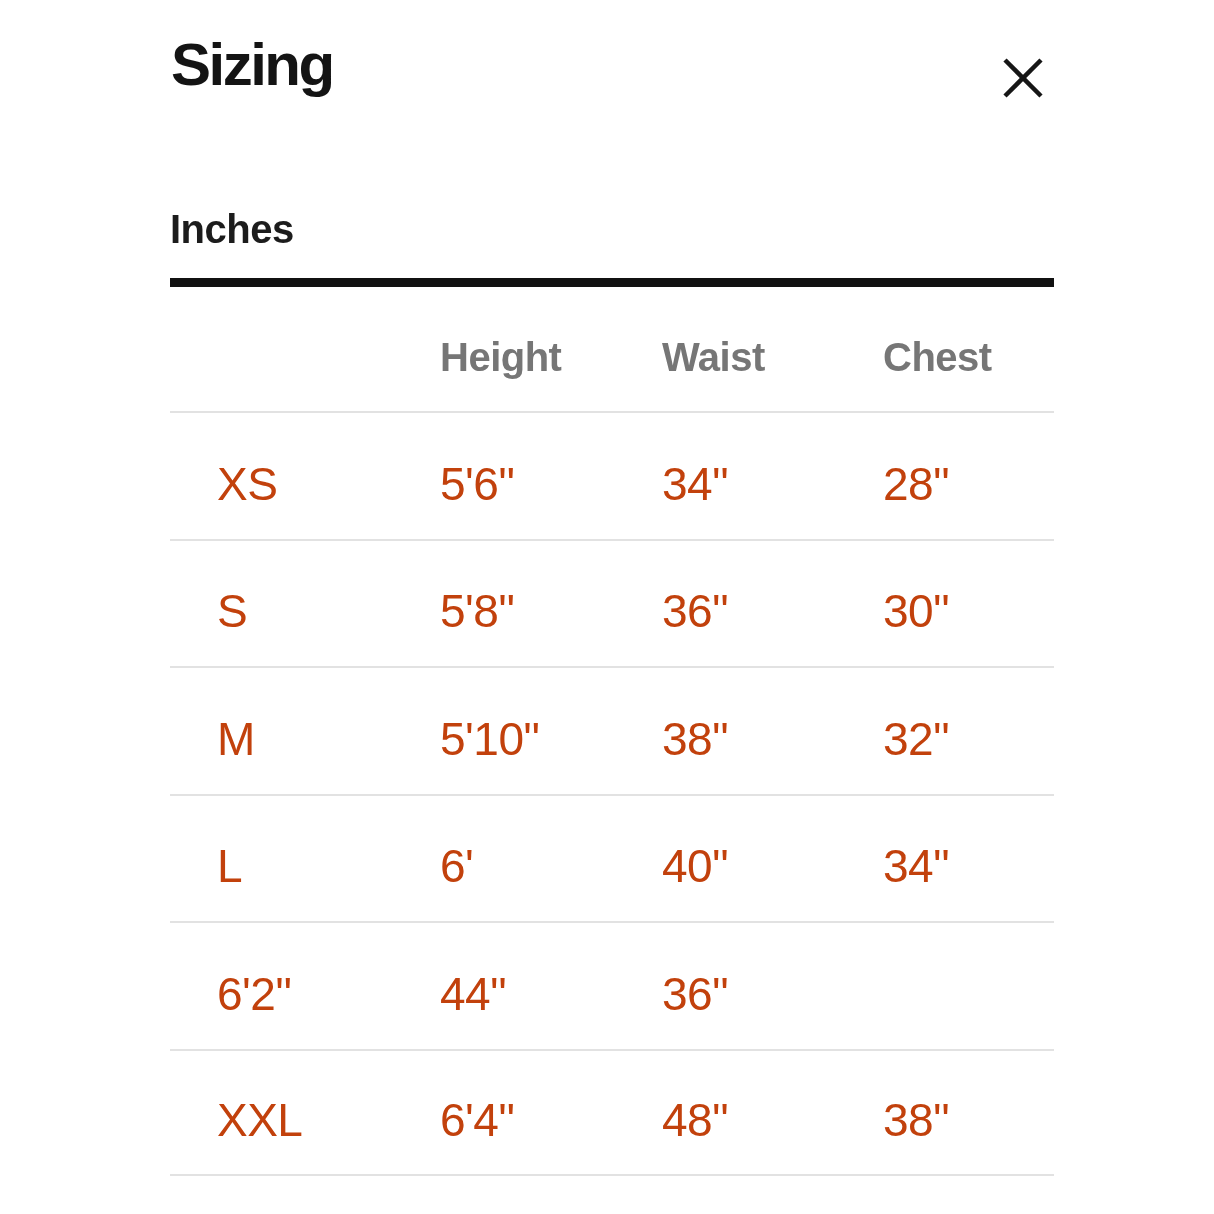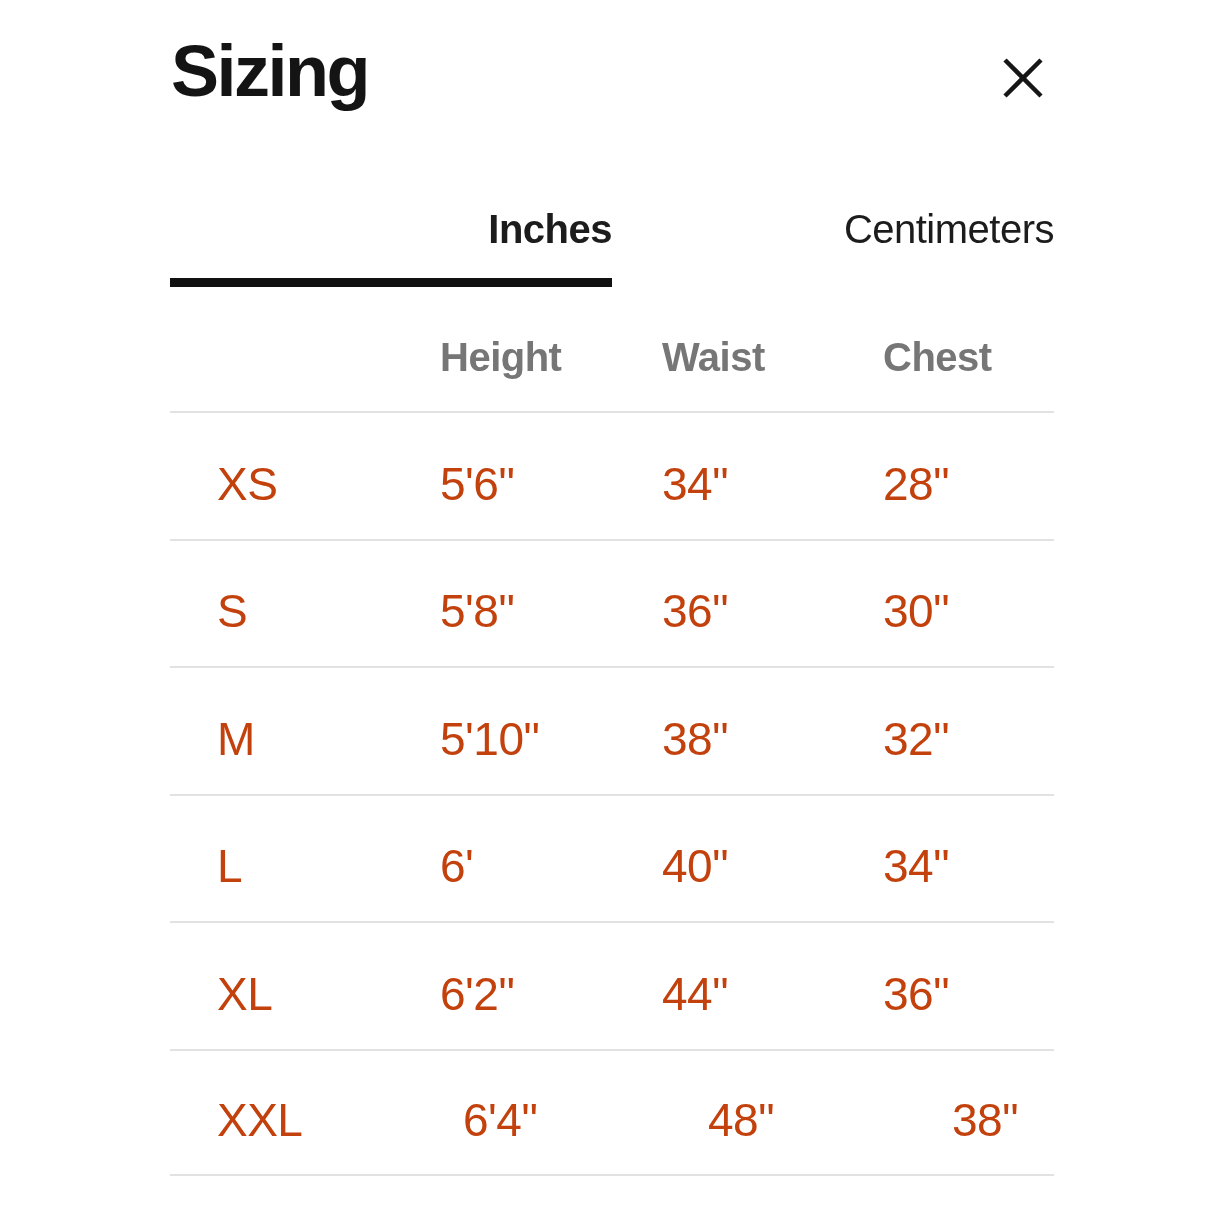--- a/index.html
+++ b/index.html
@@ -14,21 +14,21 @@
     height: 1214px;
     background: #ffffff;
     overflow: hidden;
   }
 
   
   .page-title {
     position: absolute;
     left: 171px;
     top: 30px;
-    font-size: 72px;
+    font-size: 60px;
     font-weight: 700;
     letter-spacing: -2.5px;
     line-height: 1.15;
     color: #141414;
     text-align: right;
   }
   .close-btn {
     position: absolute;
     left: 992px;
     top: 48px;
@@ -48,21 +48,21 @@
     left: 170px;
     top: 180px;
     width: 884px;
     height: 107px;
     display: flex;
   }
   .tab {
     flex: 1 1 50%;
     display: flex;
     align-items: center;
-    justify-content: flex-end;
+    justify-content: flex-start;
     font-size: 40px;
     letter-spacing: -0.5px;
     color: #1c1c1c;
     border-bottom: 9px solid transparent;
     cursor: pointer;
   }
   .tab.active {
     font-weight: 700;
     border-bottom-color: #111111;
   }
@@ -89,21 +89,20 @@
   }
   .tbody-row {
     height: 127.5px;
     border-top: 2px solid #e2e2e2;
     font-size: 46px;
     letter-spacing: -0.5px;
     color: #c2410c;
   }
   .tbody-row:last-child {
     border-bottom: 2px solid #e2e2e2;
-    gap: 23px;
   }
   .cell { line-height: 1; margin-top: 16px; }
 </style>
 </head>
 <body>
 
 <div class="screen">
 
   <h1 class="page-title">Sizing</h1>
 
@@ -112,23 +111,20 @@
       <svg width="42" height="42" viewBox="0 0 42 42">
         <line x1="3" y1="3" x2="39" y2="39" stroke="#161616" stroke-width="4.5"></line>
         <line x1="39" y1="3" x2="3" y2="39" stroke="#161616" stroke-width="4.5"></line>
       </svg>
     </span>
   </button>
 
   <div class="tabs">
     <div class="tab active">
       <span>Inches</span>
-    </div>
-    <div class="tab">
-      <span>Centimeters</span>
     </div>
   </div>
 
   <div class="size-table">
 
     <div class="trow thead">
       <div class="cell"></div>
       <div class="cell">Height</div>
       <div class="cell">Waist</div>
       <div class="cell">Chest</div>
@@ -156,21 +152,20 @@
     </div>
 
     <div class="trow tbody-row">
       <div class="cell">L</div>
       <div class="cell">6'</div>
       <div class="cell">40"</div>
       <div class="cell">34"</div>
     </div>
 
     <div class="trow tbody-row">
-      <div class="cell">XL</div>
       <div class="cell">6'2"</div>
       <div class="cell">44"</div>
       <div class="cell">36"</div>
     </div>
 
     <div class="trow tbody-row">
       <div class="cell">XXL</div>
       <div class="cell">6'4"</div>
       <div class="cell">48"</div>
       <div class="cell">38"</div>

